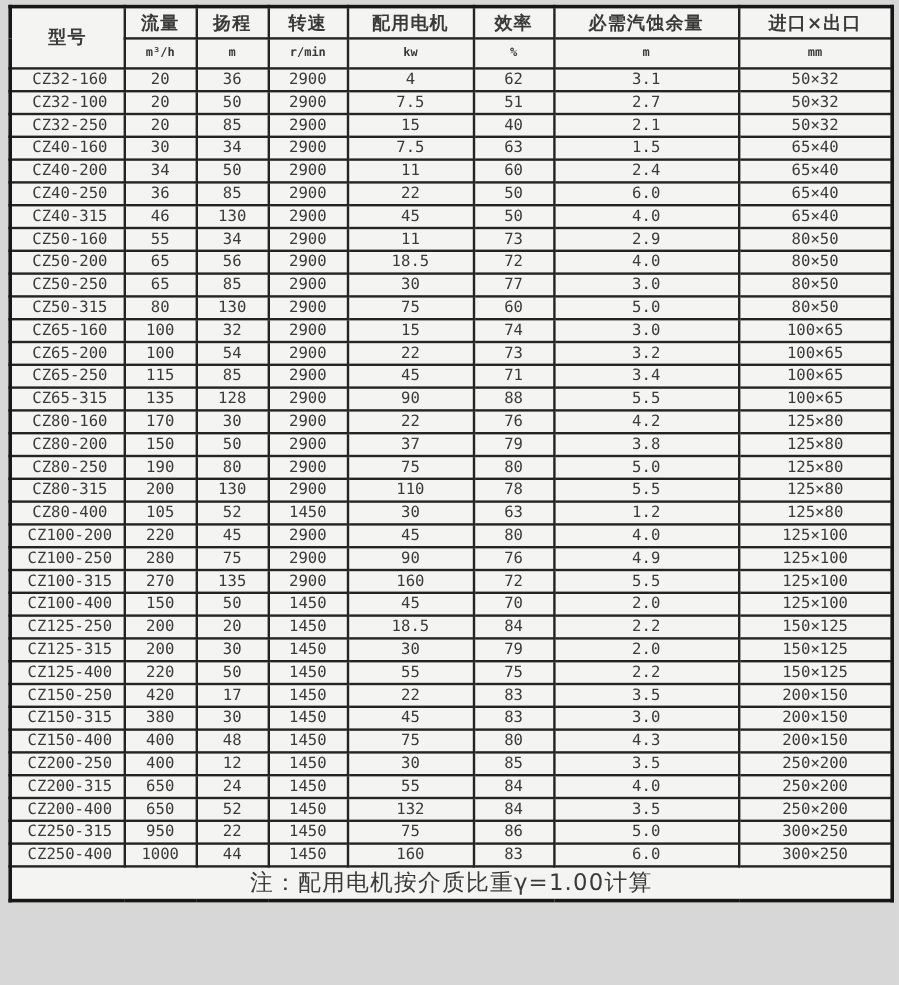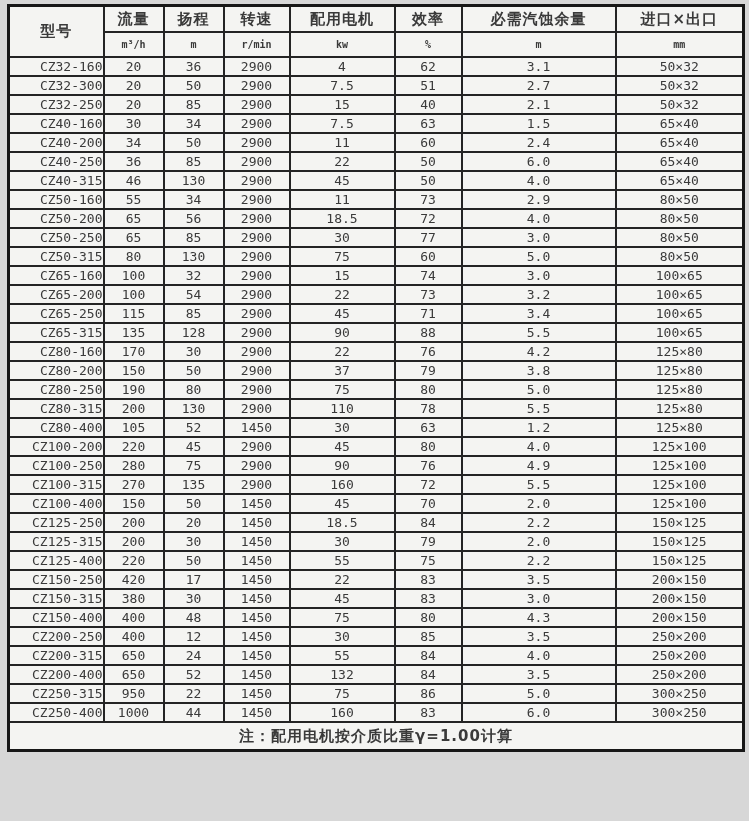--- a/index.html
+++ b/index.html
@@ -48,28 +48,28 @@
     font-family: "DejaVu Sans Mono", monospace;
     letter-spacing: 0;
   }
   
   tbody td {
     height: 17px;
     font-size: 13px;
     font-family: "DejaVu Sans Mono", monospace;
   }
   tbody td.model {
-    text-align: right;
+    text-align: center;
     padding-left: 4px;
   }
   
   tfoot td {
     height: 26px;
-    font-size: 15px;
-    font-weight: bold;
+    font-size: 19px;
+    font-weight: normal;
     font-family: "DejaVu Sans", sans-serif;
     letter-spacing: 1px;
   }
   col.c-model { width: 95px; }
   col.c-flow  { width: 60px; }
   col.c-head  { width: 60px; }
   col.c-speed { width: 66px; }
   col.c-power { width: 105px; }
   col.c-eff   { width: 67px; }
   col.c-npsh  { width: 154px; }
@@ -116,21 +116,21 @@
           <td class="model">CZ32-160</td>
           <td>20</td>
           <td>36</td>
           <td>2900</td>
           <td>4</td>
           <td>62</td>
           <td>3.1</td>
           <td>50×32</td>
         </tr>
         <tr>
-          <td class="model">CZ32-300</td>
+          <td class="model">CZ32-100</td>
           <td>20</td>
           <td>50</td>
           <td>2900</td>
           <td>7.5</td>
           <td>51</td>
           <td>2.7</td>
           <td>50×32</td>
         </tr>
         <tr>
           <td class="model">CZ32-250</td>

